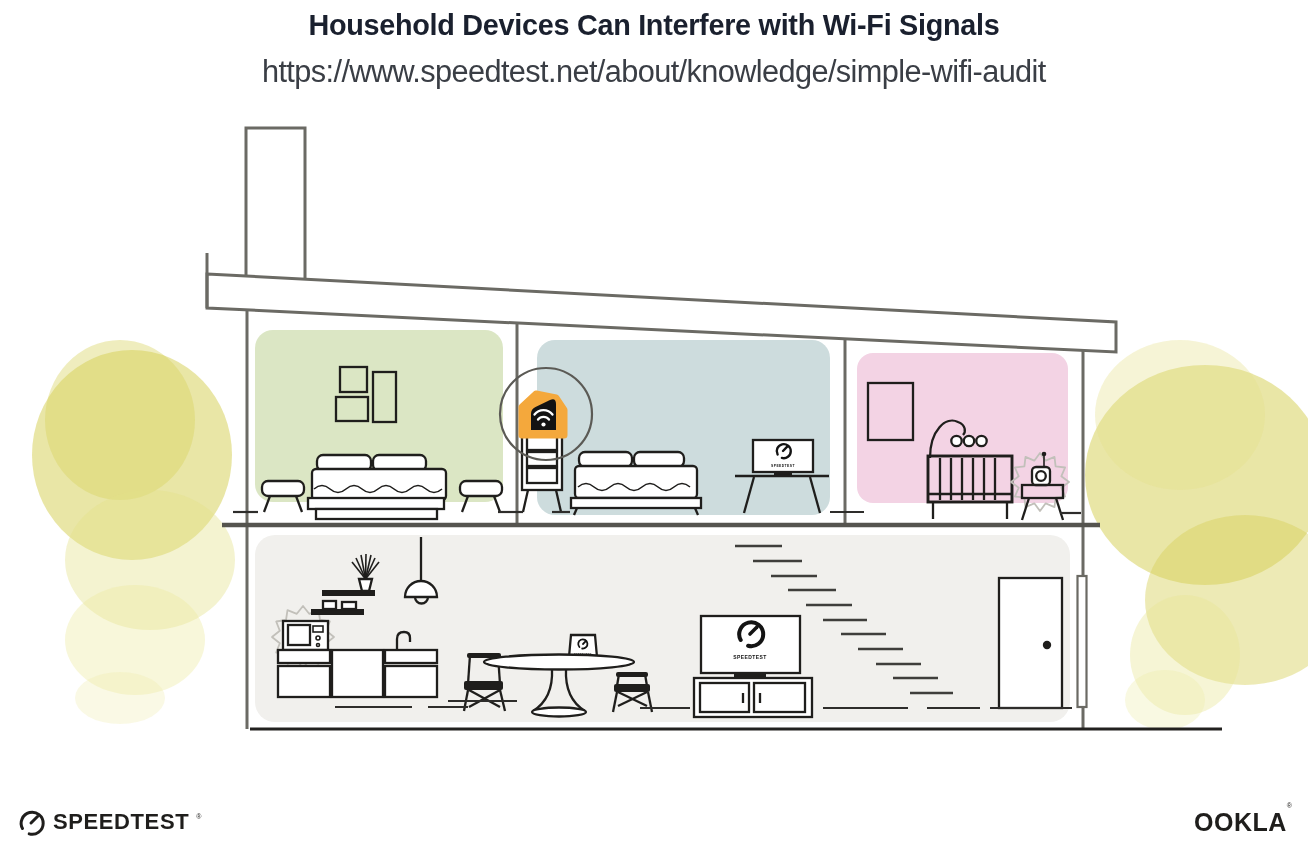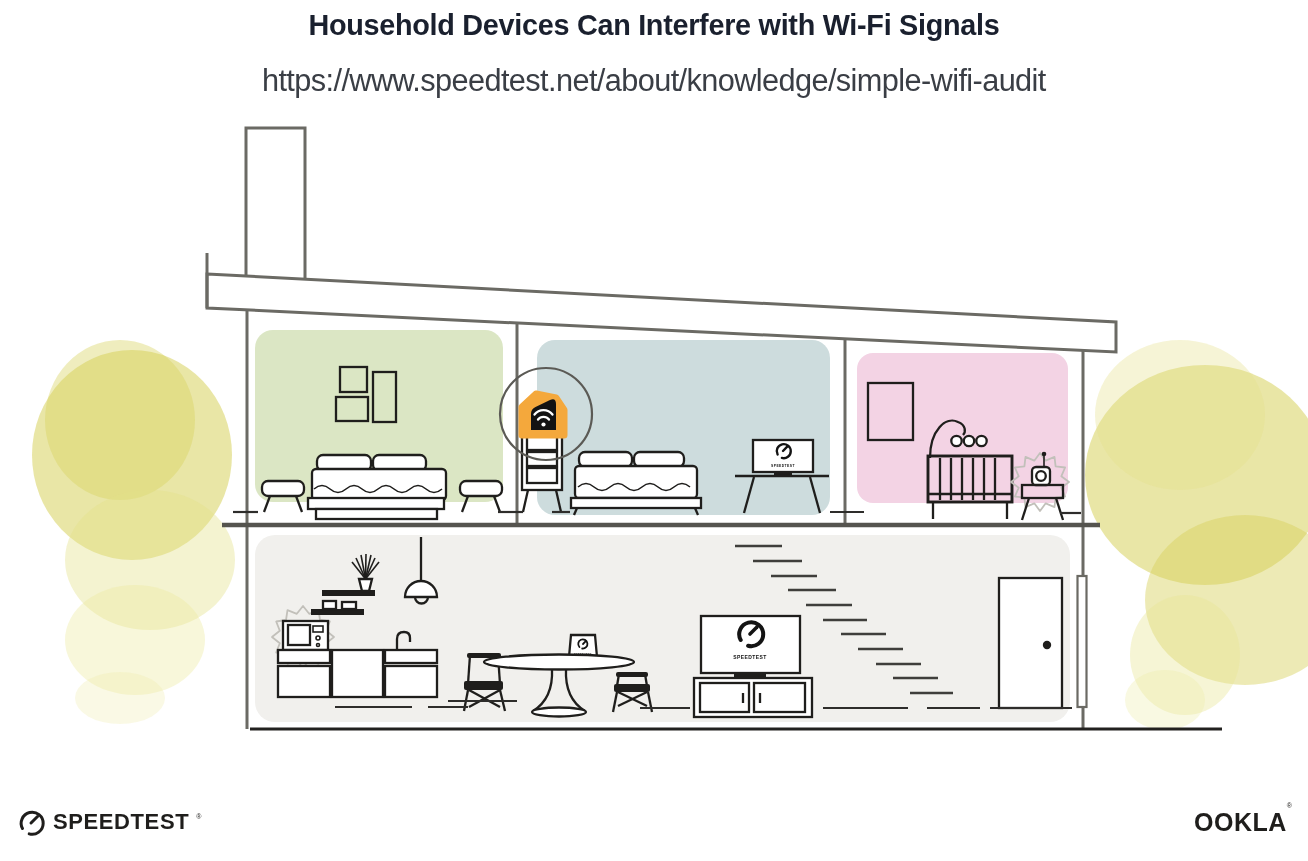--- a/index.html
+++ b/index.html
@@ -1,21 +1,21 @@
 <!DOCTYPE html>
 <html><head>
 <meta charset="utf-8">
 <style>
   html,body{margin:0;padding:0;}
   body{width:1308px;height:861px;position:relative;background:#ffffff;overflow:hidden;
        font-family:"Liberation Sans",sans-serif;}
   .header{position:absolute;top:8px;left:0;width:1308px;text-align:center;}
   .title{display:inline-block;font-weight:bold;font-size:30px;color:#1A202E;
          letter-spacing:-0.3px;transform:scaleX(0.96);}
-  .subtitle{display:block;margin-top:21px;}
+  .subtitle{display:block;margin-top:12px;}
   .subtitle span{display:inline-block;font-weight:normal;font-size:31px;color:#3A3E45;
          letter-spacing:-0.6px;transform:scaleX(0.99);}
   .scene{position:absolute;top:0;left:0;}
   .footer{position:absolute;left:0;right:0;bottom:24px;display:flex;
           justify-content:space-between;align-items:center;padding:0 16px;}
   .brand-left{display:flex;align-items:center;gap:7px;color:#1F1E1C;}
   .st-word{font-weight:bold;font-size:22px;letter-spacing:0.6px;color:#1F1E1C;}
   .reg{font-size:7px;vertical-align:top;position:relative;top:-6px;color:#1F1E1C;}
   .ok-word{font-weight:bold;font-size:25px;letter-spacing:0.5px;color:#1F1E1C;text-align:center;}
   

